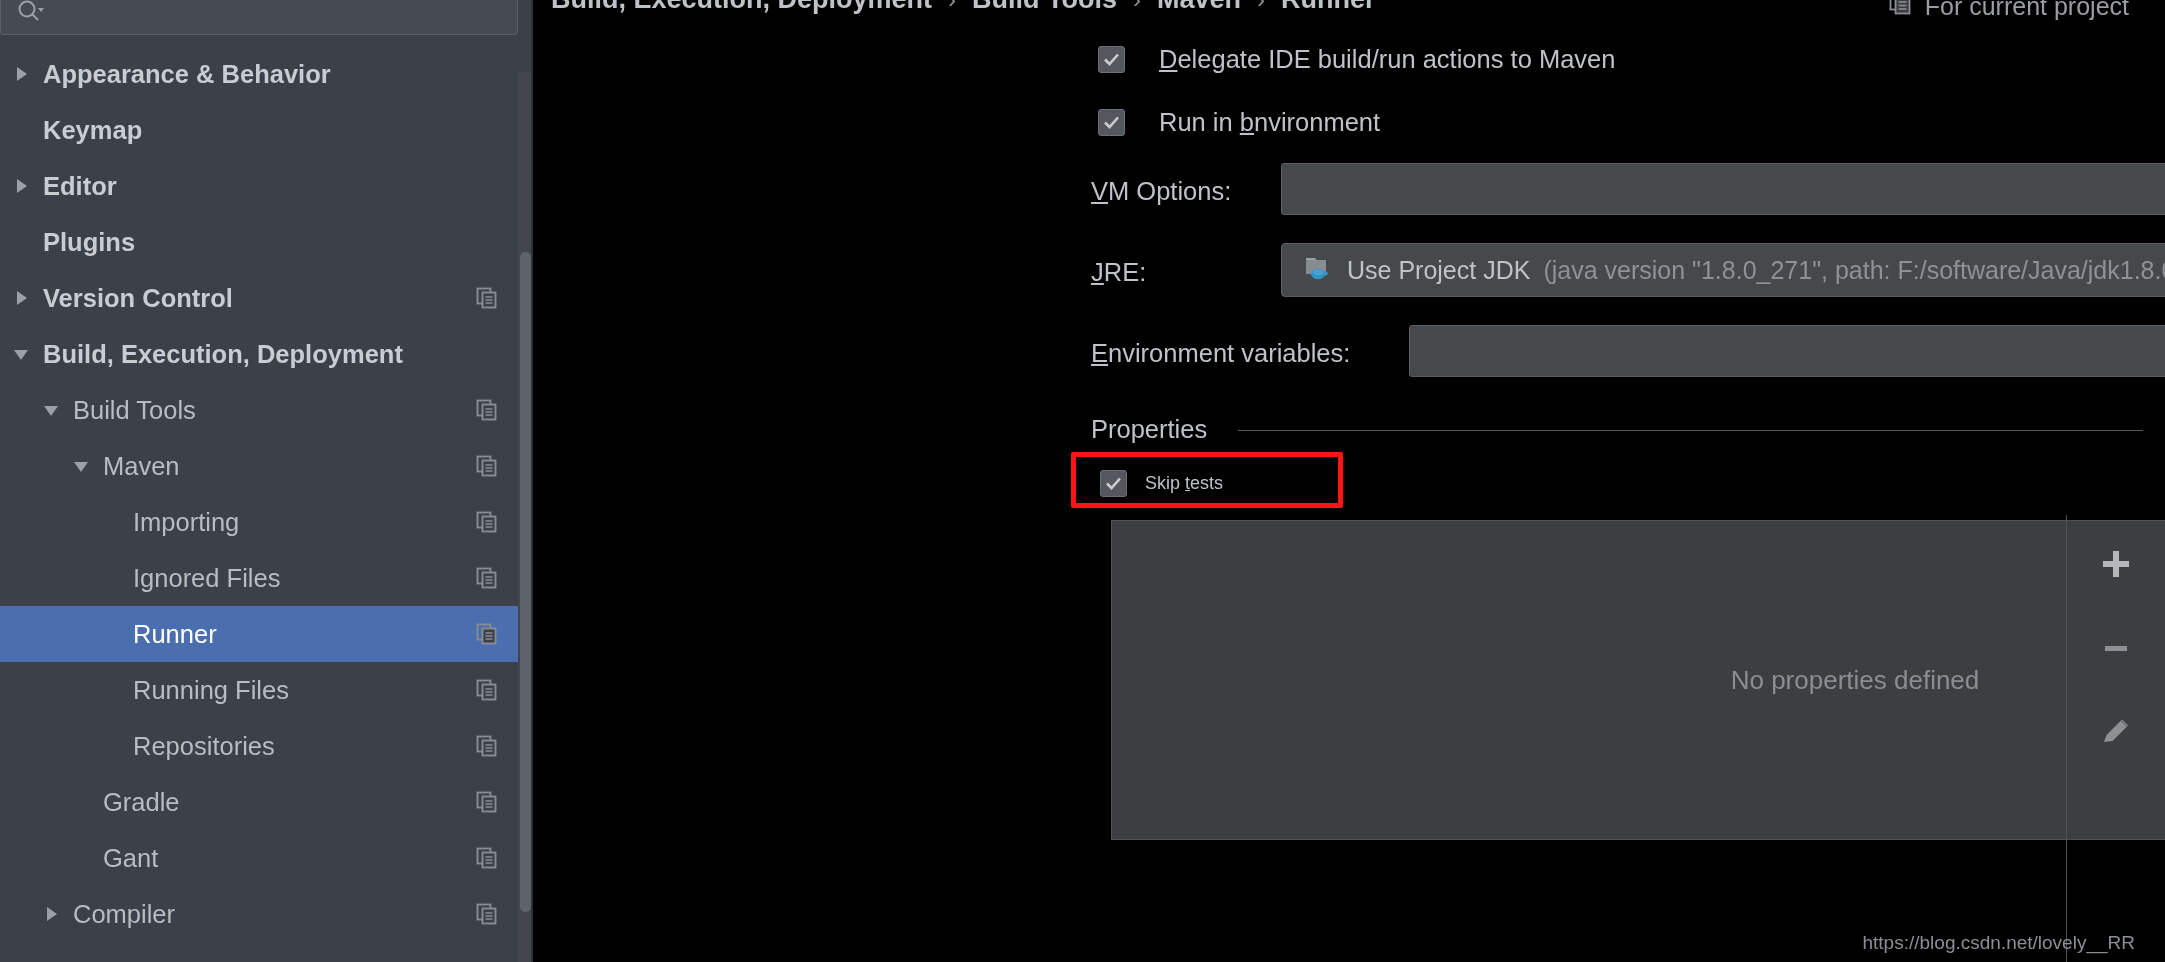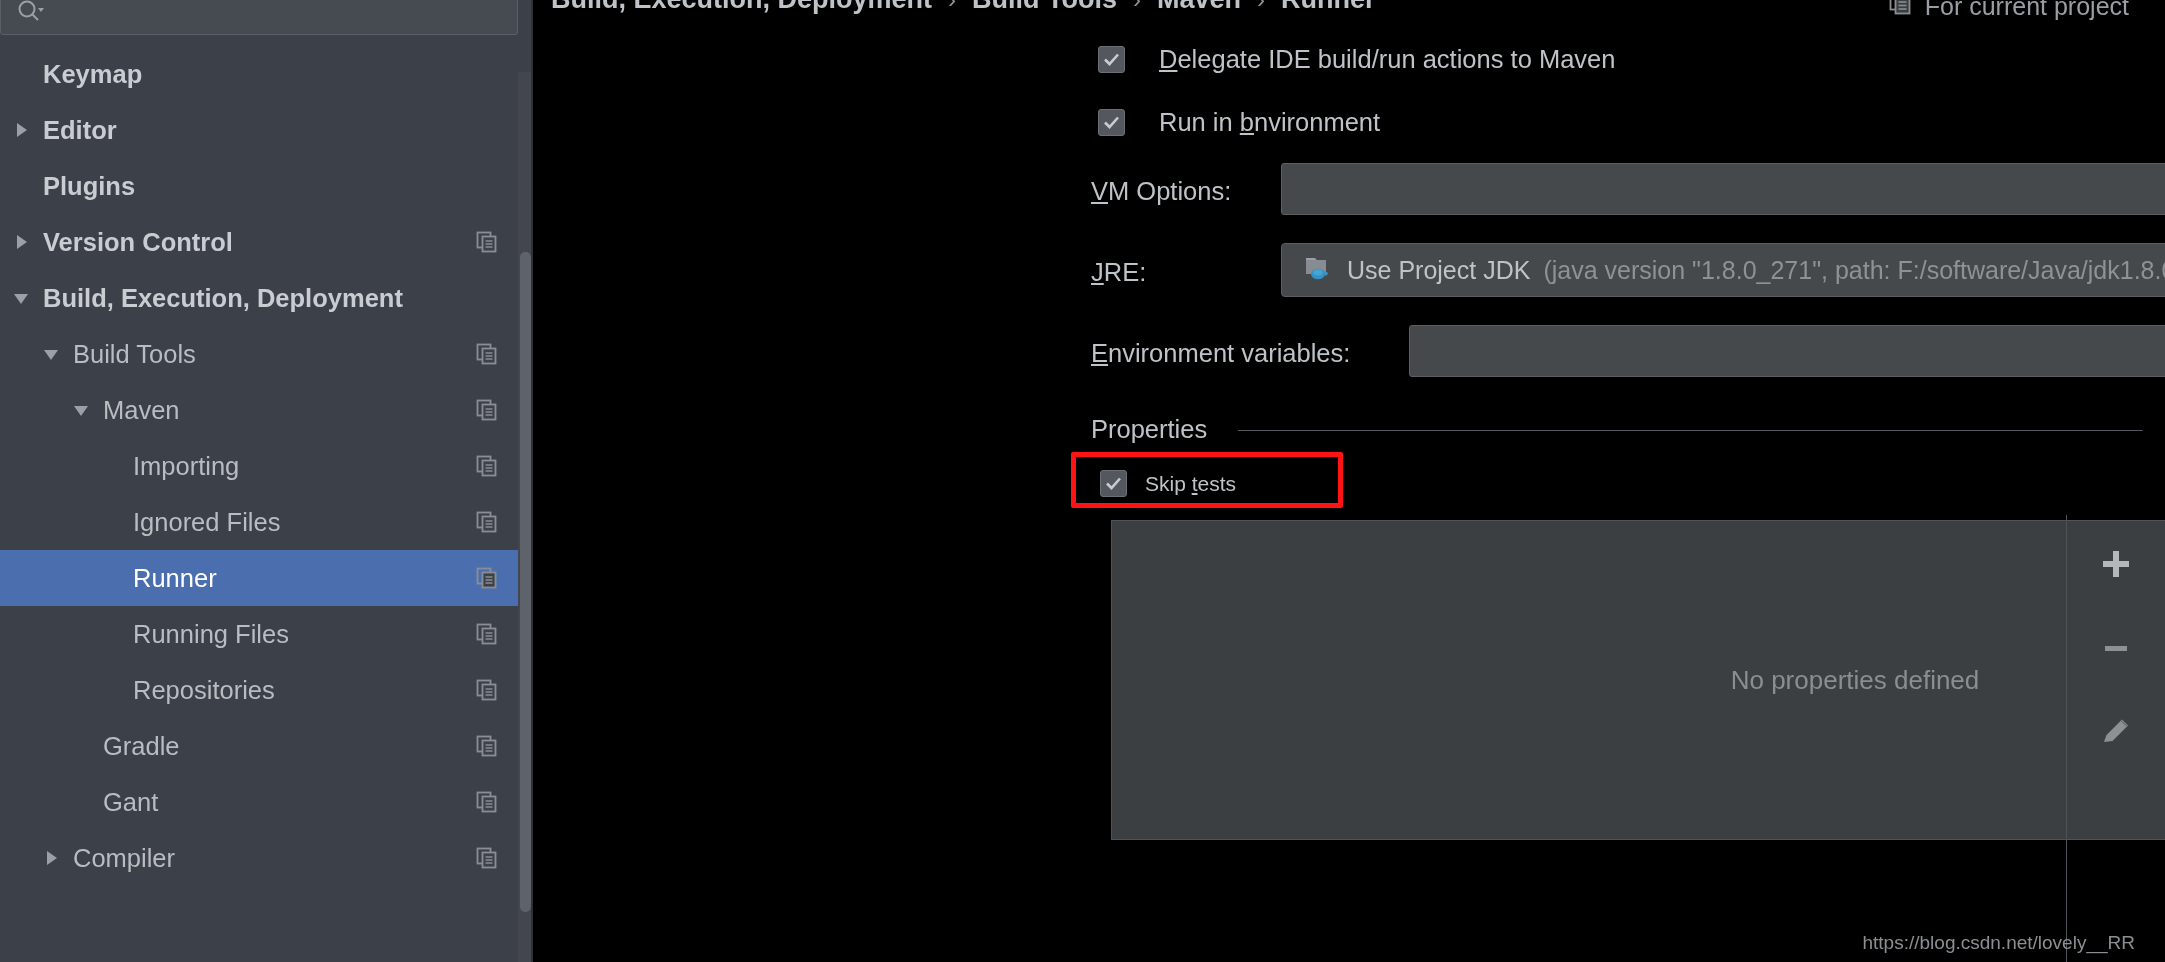--- a/index.html
+++ b/index.html
@@ -224,21 +224,21 @@
     height: 1px;
     background: #55595d;
   }
 
   #skip-row {
     position: absolute;
     left: 567px; top: 470px;
     display: flex;
     align-items: center;
     gap: 18px;
-    font-size: 21px;
+    font-size: 18px;
     color: #bfc3c7;
     white-space: nowrap;
   }
 
   #red-highlight {
     position: absolute;
     left: 538px; top: 452px;
     width: 272px; height: 56px;
     border: 5px solid #ff1414;
     border-radius: 2px;
@@ -303,20 +303,28 @@
       <span class="search-glyph">
         <svg width="30" height="30" viewBox="0 0 30 30">
           <circle cx="12" cy="12" r="7.5" fill="none" stroke="#9aa0a6" stroke-width="2"></circle>
           <line x1="17.5" y1="17.5" x2="23" y2="23" stroke="#9aa0a6" stroke-width="2"></line>
           <polygon points="23,11 29,11 26,15" fill="#9aa0a6"></polygon>
         </svg>
       </span>
     </div>
 
     <div id="tree">
+        <div class="tree-row lvl0 bold">
+          <span class="tri">
+            <svg width="22" height="22" viewBox="0 0 22 22">
+              <polygon fill="#9aa0a6" points="7,4 17,11 7,18"></polygon>
+            </svg>
+          </span>
+          <span class="tree-label">Appearance &amp; Behavior</span>
+        </div>
         <div class="tree-row lvl0 bold">
           <span class="tree-label">Keymap</span>
         </div>
         <div class="tree-row lvl0 bold">
           <span class="tri">
             <svg width="22" height="22" viewBox="0 0 22 22">
               <polygon fill="#9aa0a6" points="7,4 17,11 7,18"></polygon>
             </svg>
           </span>
           <span class="tree-label">Editor</span>

